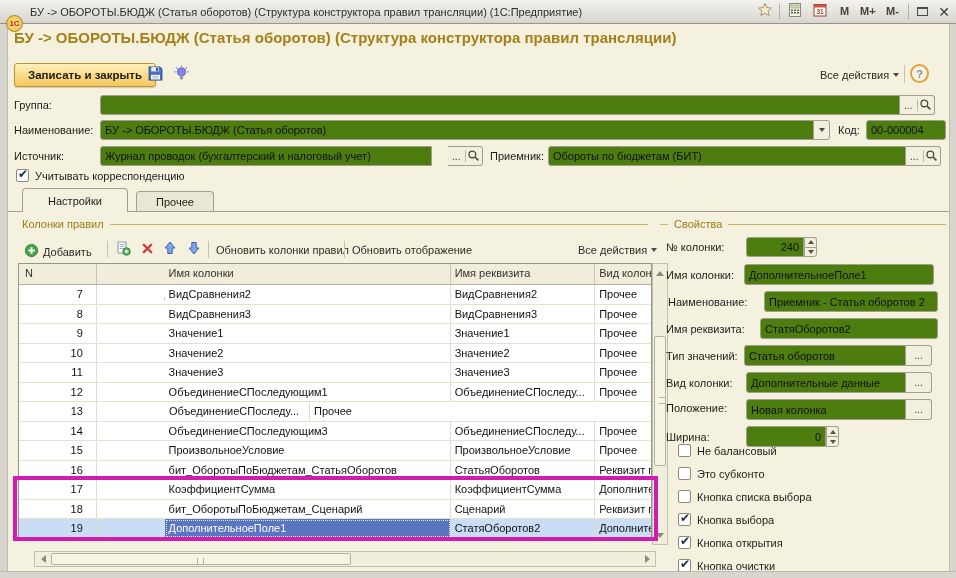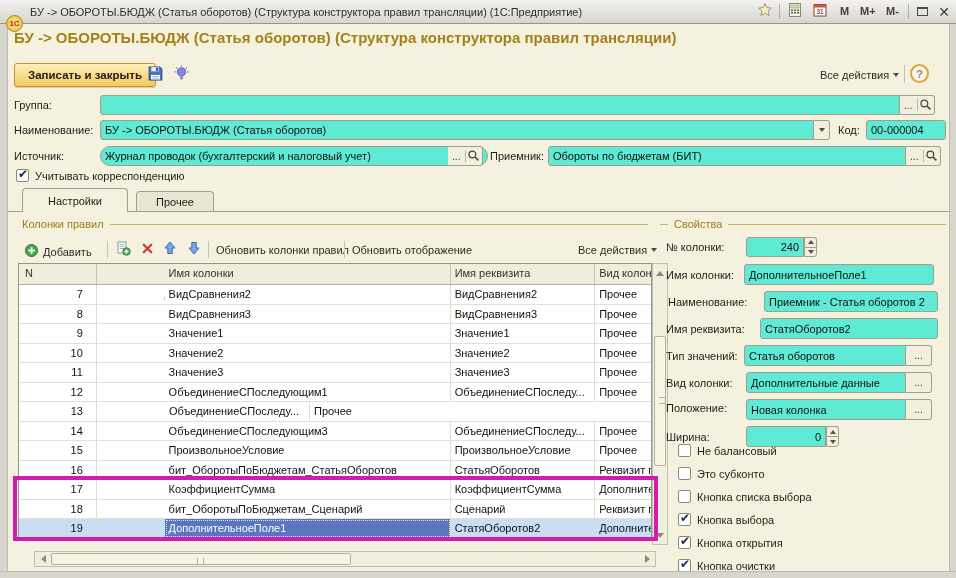--- a/index.html
+++ b/index.html
@@ -32,21 +32,21 @@
   .icon-btn { position:absolute; width:22px; height:22px; display:flex; align-items:center; justify-content:center; border-radius:2px; z-index:2; }
   .txt-btn { position:absolute; font-size:11px; color:#2c2b27; white-space:nowrap; z-index:2; display:flex; align-items:center; gap:4px; }
   .chev { display:inline-block; width:0; height:0; border-left:3.5px solid transparent; border-right:3.5px solid transparent; border-top:4px solid #4c4b45; }
   .help-btn { position:absolute; left:910px; top:64px; width:19px; height:19px; border-radius:50%;
     background:#f8f5e8; border:2px solid #e0a23e; color:#8a8878; font-size:11px; font-weight:bold;
     display:flex; align-items:center; justify-content:center; z-index:2; }
   .vsep { position:absolute; width:1px; background:#c6c3b2; z-index:2; }
 
   
   .lbl { position:absolute; font-size:11px; color:#1e1d1a; white-space:nowrap; z-index:2; }
-  .field { position:absolute; height:20px; background:#5eead4; border:1px solid #a29e8e; border-radius:3px;
+  .field { position:absolute; height:20px; background:#4d7c0f; border:1px solid #a29e8e; border-radius:3px;
     font-size:11px; color:#111; padding:0 4px; display:flex; align-items:center; white-space:nowrap; overflow:hidden; z-index:2; }
   .field-group { position:absolute; height:20px; background:#f2efdf; border:1px solid #a29e8e; border-left:none;
     border-radius:0 3px 3px 0; display:flex; align-items:center; z-index:2; }
   .field.with-group { border-radius:3px 0 0 3px; }
   .fg-btn { width:17px; height:100%; display:flex; align-items:center; justify-content:center; font-size:10px; color:#3a3a34; }
   .fg-sep { width:1px; height:12px; background:#bcb9a8; }
   .dd-btn { position:absolute; width:16px; height:20px; background:#f2efdf; border:1px solid #a29e8e; border-left:none;
     border-radius:0 3px 3px 0; display:flex; align-items:center; justify-content:center; z-index:2; }
   .checkbox { position:absolute; width:13px; height:13px; background:#fff; border:1px solid #8b887c; border-radius:2px; z-index:2; }
   .checkbox.checked::after { content:"\2714"; position:absolute; left:1px; top:-3px; font-size:12px; color:#1d2a4f; }
@@ -213,21 +213,21 @@
 
   <div class="lbl" style="left:14px;top:124px;">Наименование:</div>
   <div class="field with-group" style="left:100px;top:120px;width:714px;">БУ -&gt; ОБОРОТЫ.БЮДЖ (Статья оборотов)</div>
   <div class="dd-btn" style="left:814px;top:120px;">
       <span class="chev"></span>
     </div>
   <div class="lbl" style="left:838px;top:124px;">Код:</div>
   <div class="field" style="left:866px;top:120px;width:80px;">00-000004</div>
 
   <div class="lbl" style="left:14px;top:150px;">Источник:</div>
-  <div class="field with-group" style="left:100px;top:146px;width:388px;border-radius:10px;">Журнал проводок (бухгалтерский и налоговый учет)</div>
+  <div class="field with-group" style="left:100px;top:146px;width:332px;">Журнал проводок (бухгалтерский и налоговый учет)</div>
   <div class="field-group" style="left:448px;top:146px;width:35px;">
     <div class="fg-btn">...</div>
     <div class="fg-sep"></div>
     <div class="fg-btn">
         <span><svg width="13" height="13" viewBox="0 0 14 14">
             <circle cx="5.8" cy="5.8" r="3.6" fill="none" stroke="#4a4a42" stroke-width="1.4"></circle>
             <line x1="8.6" y1="8.6" x2="12.2" y2="12.2" stroke="#4a4a42" stroke-width="1.8"></line>
           </svg></span>
       </div>
   </div>

